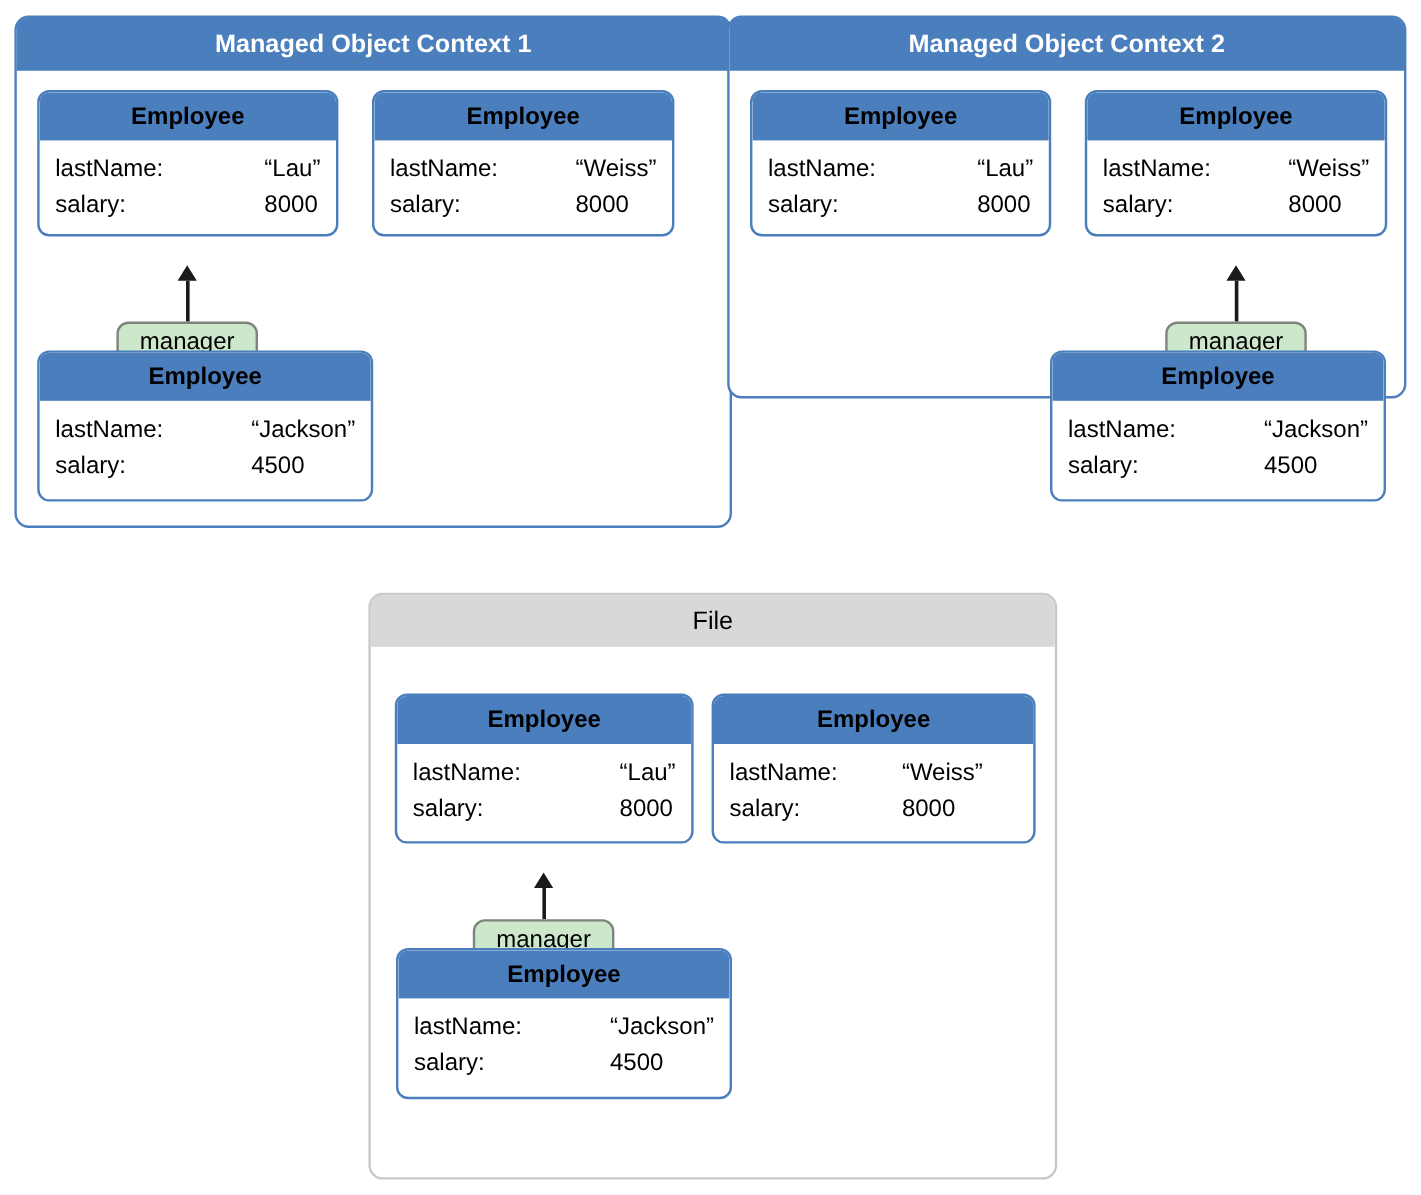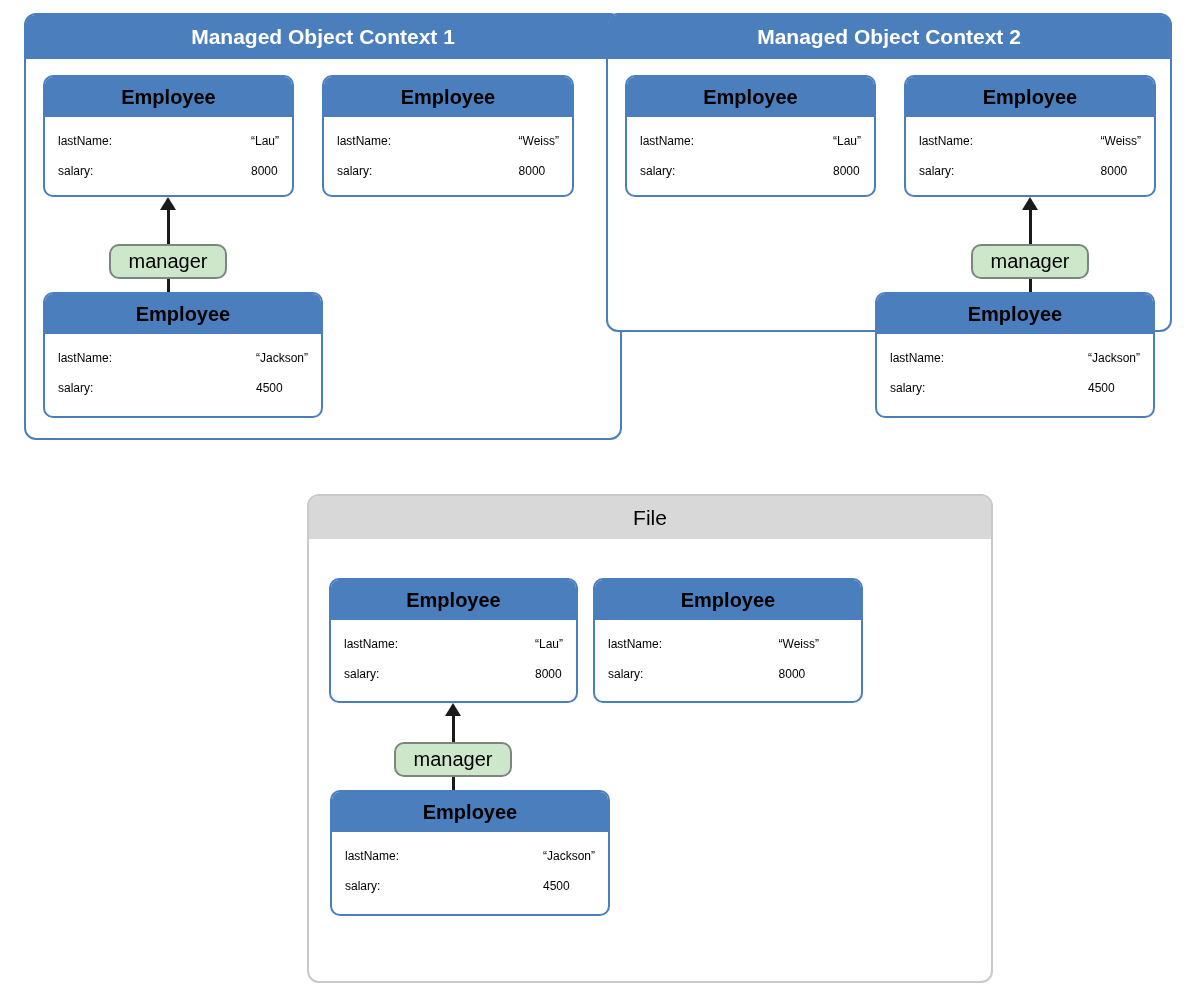--- a/index.html
+++ b/index.html
@@ -25,61 +25,61 @@
     display:flex; align-items:center; justify-content:center;
     background:var(--blue,#4b7ebd);
     border-radius:9px 9px 0 0;
     color:#ffffff; font-size:21px; font-weight:bold;
   }
   .panel.gray { border-color:var(--gray-border,#c9c9c9); }
   .panel.gray .panel-header {
     background:var(--gray-header,#d8d8d8);
     color:#000000; font-weight:400; height:43px;
   }
-  .panel-1    { left:24px;  top:13px;  width:598px; height:427px; }
+  .panel-1    { left:12px;  top:13px;  width:598px; height:427px; }
   .panel-2    { left:606px; top:13px;  width:566px; height:319px; }
-  .panel-file { left:307px; top:494px; width:686px; height:489px; }
+  .panel-file { left:307px; top:494px; width:574px; height:489px; }
 
   
   .card {
     position:absolute;
     border:2px solid var(--blue,#4b7ebd);
     border-radius:10px;
     background:#ffffff;
     overflow:hidden;
   }
   .card-header {
     height:40px;
     background:var(--blue,#4b7ebd);
     color:#000000; font-weight:bold; font-size:20px;
     display:flex; align-items:center; justify-content:center;
   }
   .card-body {
     padding:9px 13px 0 13px;
     display:grid;
     grid-template-columns:1fr max-content;
-    font-size:12px; line-height:30px;
+    font-size:20px; line-height:30px;
     color:#000;
   }
   .card-body.tight { padding-right:42px; }
 
   
   .pos-a  { left:17px;  top:60px;  width:251px; height:122px; }
   .pos-b  { left:296px; top:60px;  width:252px; height:122px; }
   .pos-c1 { left:17px;  top:277px; width:280px; height:126px; }
   .pos-c2 { left:267px; top:277px; width:280px; height:126px; }
   
   .pos-fa { left:20px;  top:82px;  width:249px; height:125px; }
   .pos-fb { left:284px; top:82px;  width:270px; height:125px; }
   .pos-fc { left:21px;  top:294px; width:280px; height:126px; }
 
   
   .connector {
     position:absolute;
-    display:flex; flex-direction:column; align-items:center;
+    display:flex; flex-direction:column; align-items:center;margin-top:24px;
   }
   .con-m1 { left:72px;  top:182px; width:140px; height:95px; }
   .con-m2 { left:352px; top:182px; width:140px; height:95px; }
   .con-f  { left:74px;  top:207px; width:140px; height:87px; }
   .arrowhead {
     width:0; height:0; flex:0 0 auto;
     border-left:8px solid transparent;
     border-right:8px solid transparent;
     border-bottom:13px solid var(--ink,#1a1a1a);
   }

